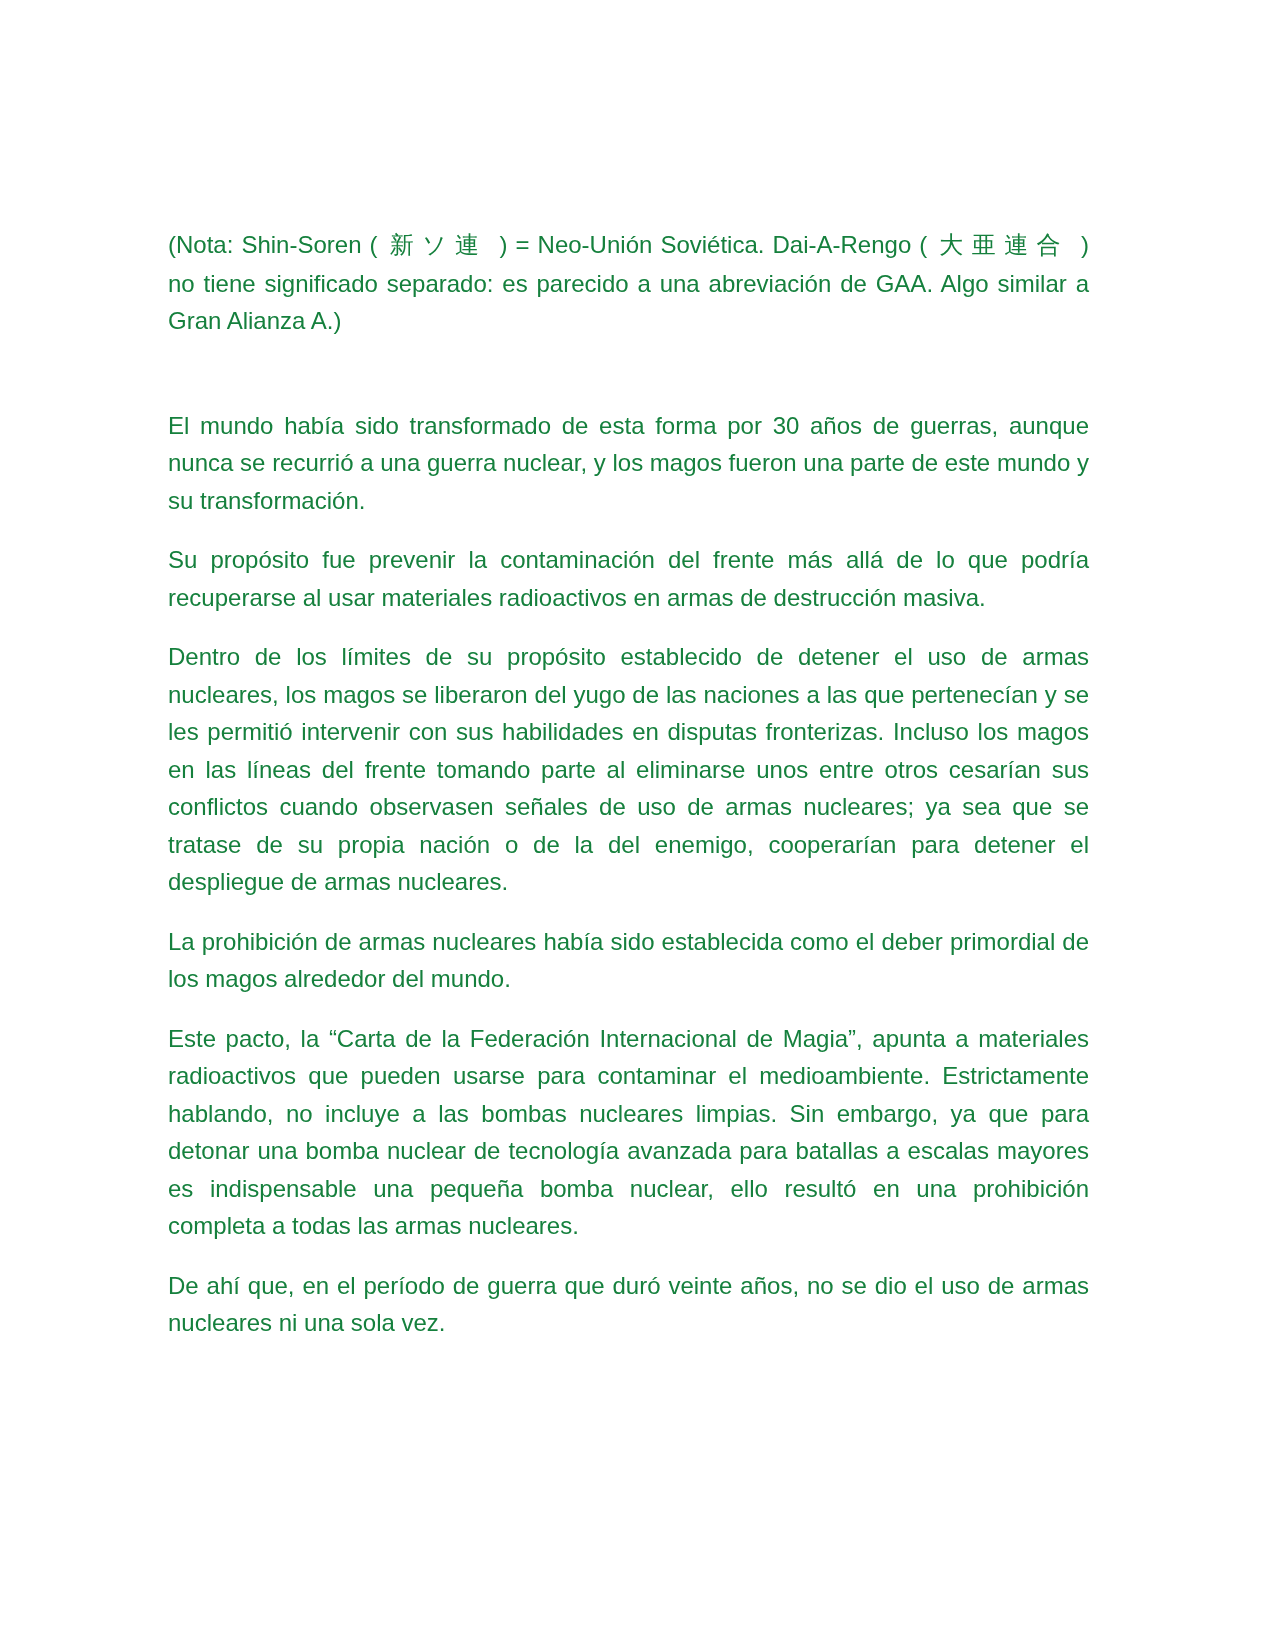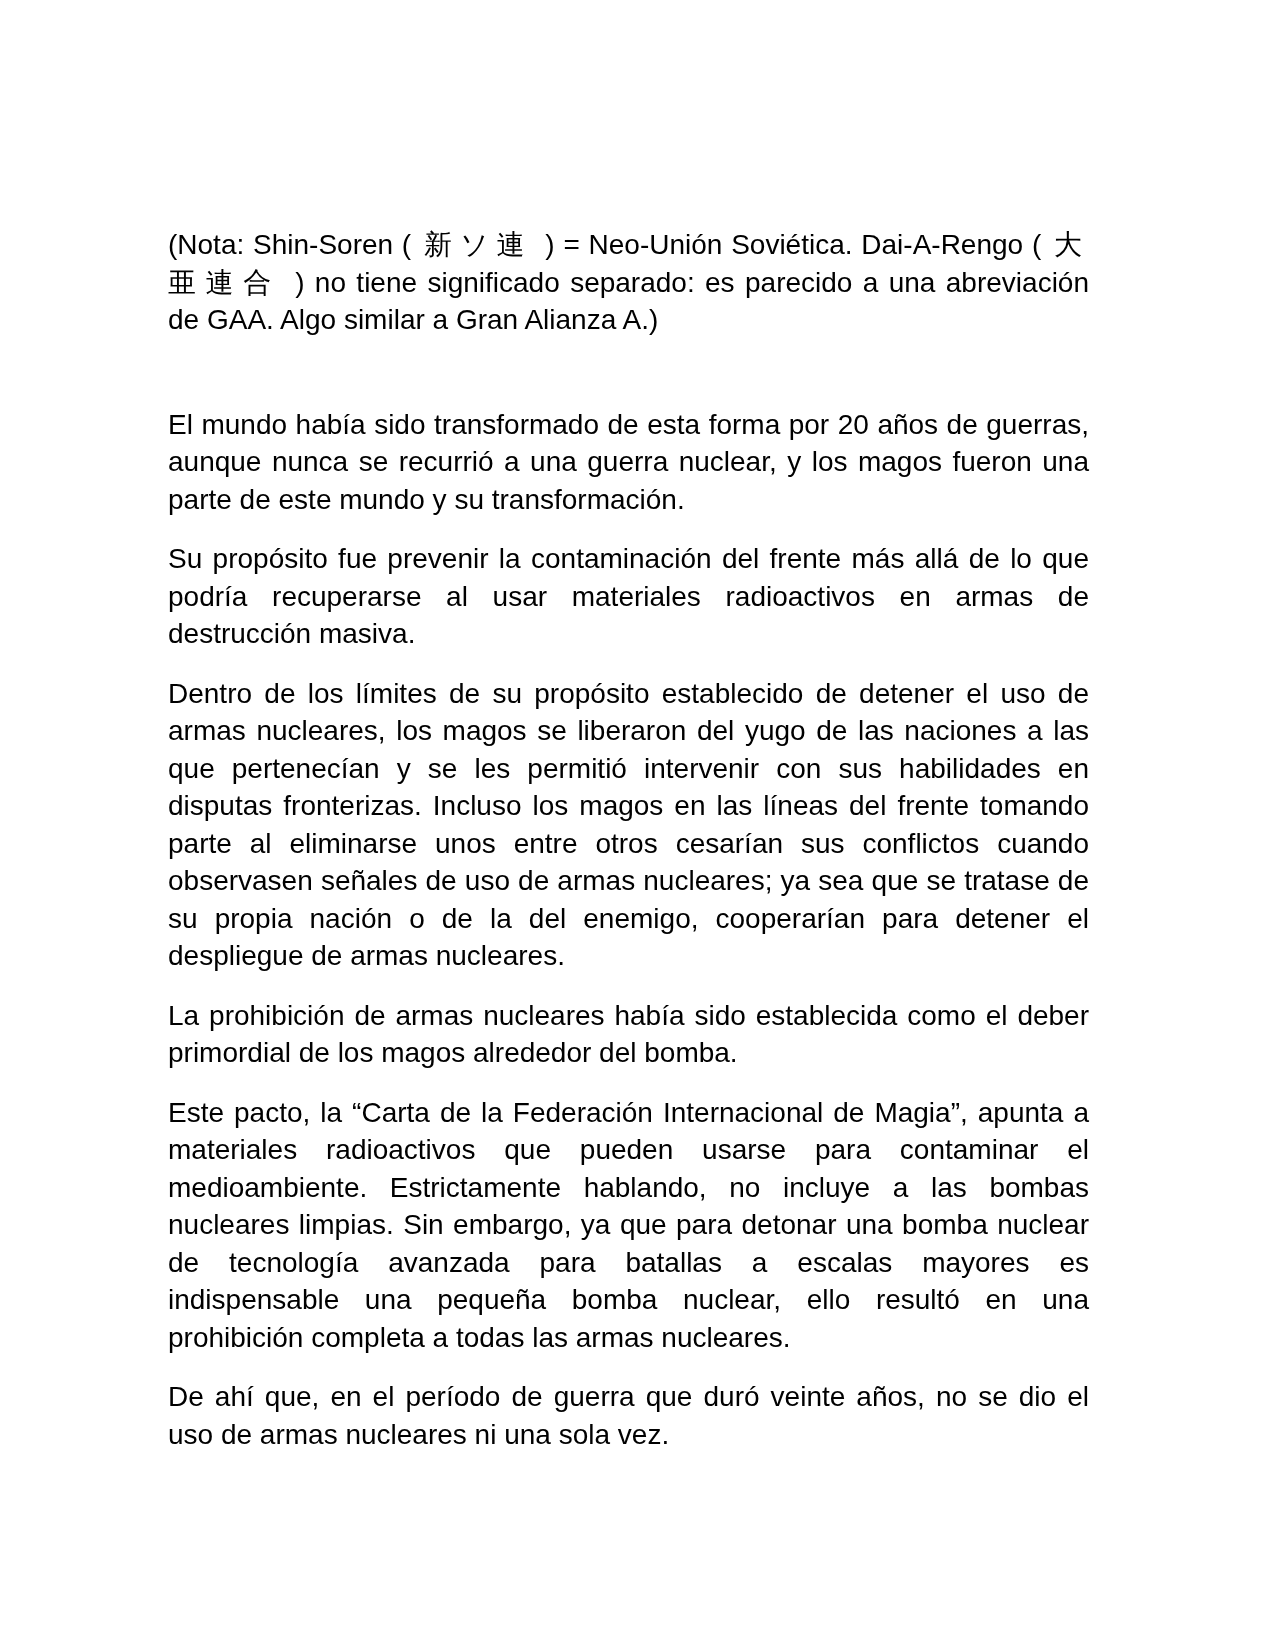--- a/index.html
+++ b/index.html
@@ -15,49 +15,49 @@
   .page {
     box-sizing: border-box;
     width: 1275px;
     height: 1650px;
     background: #ffffff;
     padding: 226px 186px 0 168px;
     color: #3d3d3d;
   }
   .para {
     margin: 0 0 22px 0;
-    font-size: 28px;
+    font-size: 24px;
     line-height: 37.5px;
     text-align: justify;
-    color: #000000;
+    color: #15803d;
   }
   .blank-line {
     height: 45px;
   }
   .cjk {
     font-family: "Liberation Serif", "DejaVu Serif", serif;
     letter-spacing: 7px;
     padding: 0 4px;
   }
 </style>
 </head>
 <body>
 
 <div class="page">
 
   <p class="para"><span>(Nota: Shin-Soren ( </span><span class="cjk">新ソ連</span><span> ) = Neo-Unión Soviética. Dai-A-Rengo ( </span><span class="cjk">大亜連合</span><span> ) no tiene significado separado: es parecido a una abreviación de GAA. Algo similar a Gran Alianza A.)</span></p>
 
   <div class="blank-line"></div>
 
-  <p class="para">El mundo había sido transformado de esta forma por 20 años de guerras, aunque nunca se recurrió a una guerra nuclear, y los magos fueron una parte de este mundo y su transformación.</p>
+  <p class="para">El mundo había sido transformado de esta forma por 30 años de guerras, aunque nunca se recurrió a una guerra nuclear, y los magos fueron una parte de este mundo y su transformación.</p>
 
 
   <p class="para">Su propósito fue prevenir la contaminación del frente más allá de lo que podría recuperarse al usar materiales radioactivos en armas de destrucción masiva.</p>
 
   <p class="para">Dentro de los límites de su propósito establecido de detener el uso de armas nucleares, los magos se liberaron del yugo de las naciones a las que pertenecían y se les permitió intervenir con sus habilidades en disputas fronterizas. Incluso los magos en las líneas del frente tomando parte al eliminarse unos entre otros cesarían sus conflictos cuando observasen señales de uso de armas nucleares; ya sea que se tratase de su propia nación o de la del enemigo, cooperarían para detener el despliegue de armas nucleares.</p>
 
-  <p class="para">La prohibición de armas nucleares había sido establecida como el deber primordial de los magos alrededor del bomba.</p>
+  <p class="para">La prohibición de armas nucleares había sido establecida como el deber primordial de los magos alrededor del mundo.</p>
 
   <p class="para">Este pacto, la “Carta de la Federación Internacional de Magia”, apunta a materiales radioactivos que pueden usarse para contaminar el medioambiente. Estrictamente hablando, no incluye a las bombas nucleares limpias. Sin embargo, ya que para detonar una bomba nuclear de tecnología avanzada para batallas a escalas mayores es indispensable una pequeña bomba nuclear, ello resultó en una prohibición completa a todas las armas nucleares.</p>
 
   <p class="para">De ahí que, en el período de guerra que duró veinte años, no se dio el uso de armas nucleares ni una sola vez.</p>
 
 </div>
 
 </body></html>

